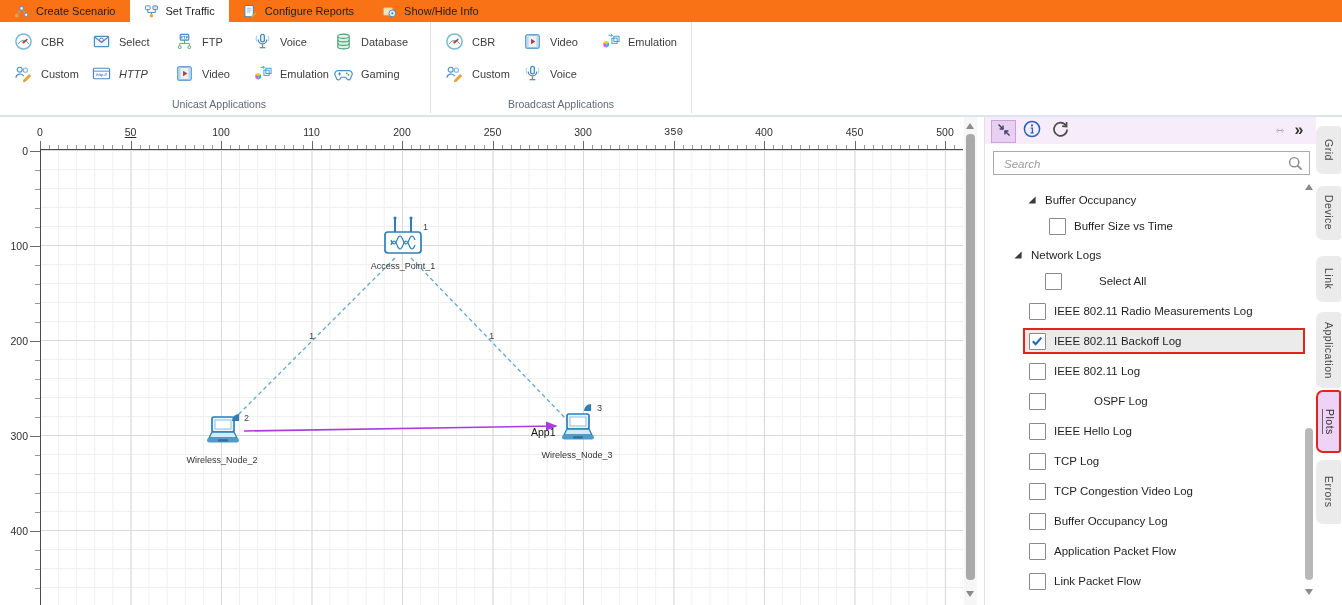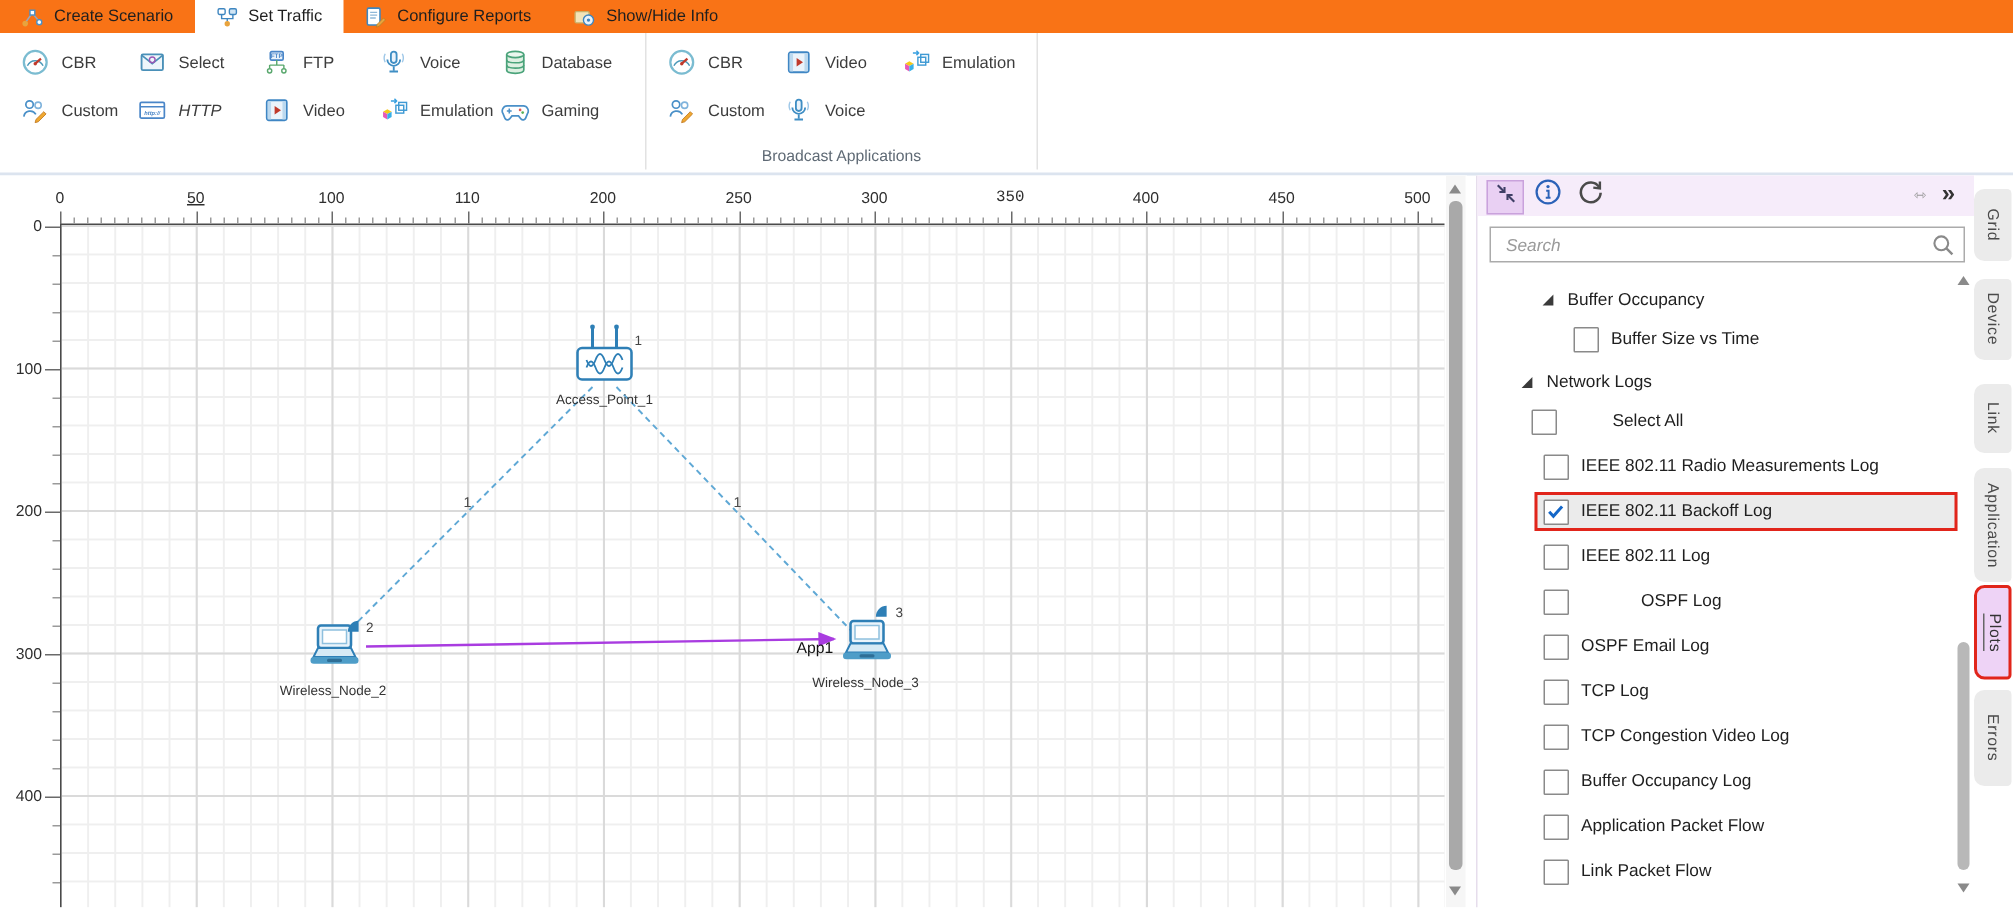--- a/index.html
+++ b/index.html
@@ -223,20 +223,21 @@
         <span class="ricon">
           <svg width="19" height="19" viewBox="0 0 20 20">
             <path d="M4.5 7 h11 a3.5 3.5 0 0 1 3 5.5 l-1.2 3 a2 2 0 0 1 -3.3 .6 L12.3 14 H7.7 l-1.7 2.1 a2 2 0 0 1 -3.3 -.6 l-1.2 -3 A3.5 3.5 0 0 1 4.5 7 z" fill="#fff" stroke="#4a90c8" stroke-width="1.2"></path>
             <path d="M5.8 8.8 v3.4 M4.1 10.5 h3.4" stroke="#4a90c8" stroke-width="1.1" fill="none"></path>
             <circle cx="13.4" cy="9.8" r=".95" fill="#e05858"></circle>
             <circle cx="15.2" cy="11.6" r=".95" fill="#58b058"></circle>
           </svg>
         </span>
         <span class="rlbl">Gaming</span>
       </div>
+      <div class="gtitle">Unicast Applications</div>
     </div>
   <div class="rgroup" id="group1">
       <div class="rbtn" style="left: 14px; top: 8px;">
         <span class="ricon">
           <svg width="19" height="19" viewBox="0 0 20 20">
             <circle cx="10" cy="10" r="8" fill="#fff" stroke="#7bbcd1" stroke-width="1.6"></circle>
             <path d="M4.5 12.5 A6 6 0 0 1 15.5 12.5" fill="none" stroke="#4a98b8" stroke-width="1"></path>
             <line x1="10" y1="11" x2="14" y2="7.5" stroke="#c0392b" stroke-width="1.6"></line>
             <circle cx="10" cy="11" r="1.2" fill="#c0392b"></circle>
           </svg>
@@ -564,21 +565,21 @@
         <span>Buffer Size vs Time</span>
       </div>
       <div class="trow" style="top: 125px; left: 22px;">
         <span class="arrow">
           <svg width="10" height="10" viewBox="0 0 10 10">
             <path d="M8.6 1.4 L8.6 8.6 L1.4 8.6 Z" fill="#3a3a3a"></path>
           </svg>
         </span>
         <span>Network Logs</span>
       </div>
-      <div class="trow" style="top: 151px; left: 30px; gap: 37px;">
+      <div class="trow" style="top: 151px; left: 54px; gap: 37px;">
         <span class="cbx"></span>
         <span>Select All</span>
       </div>
       <div class="trow" style="top: 181px; left: 38px;">
         <span class="cbx"></span>
         <span>IEEE 802.11 Radio Measurements Log</span>
       </div>
       <div class="trow selected" style="top: 211px; left: 38px;">
         <span class="cbx checked">
           <svg width="12" height="12" viewBox="0 0 12 12">
@@ -590,21 +591,21 @@
       <div class="trow" style="top: 241px; left: 38px;">
         <span class="cbx"></span>
         <span>IEEE 802.11 Log</span>
       </div>
       <div class="trow" style="top: 271px; left: 38px; gap: 48px;">
         <span class="cbx"></span>
         <span>OSPF Log</span>
       </div>
       <div class="trow" style="top: 301px; left: 38px;">
         <span class="cbx"></span>
-        <span>OSPF Email Log</span>
+        <span>IEEE Hello Log</span>
       </div>
       <div class="trow" style="top: 331px; left: 38px;">
         <span class="cbx"></span>
         <span>TCP Log</span>
       </div>
       <div class="trow" style="top: 361px; left: 38px;">
         <span class="cbx"></span>
         <span>TCP Congestion Video Log</span>
       </div>
       <div class="trow" style="top: 391px; left: 38px;">

